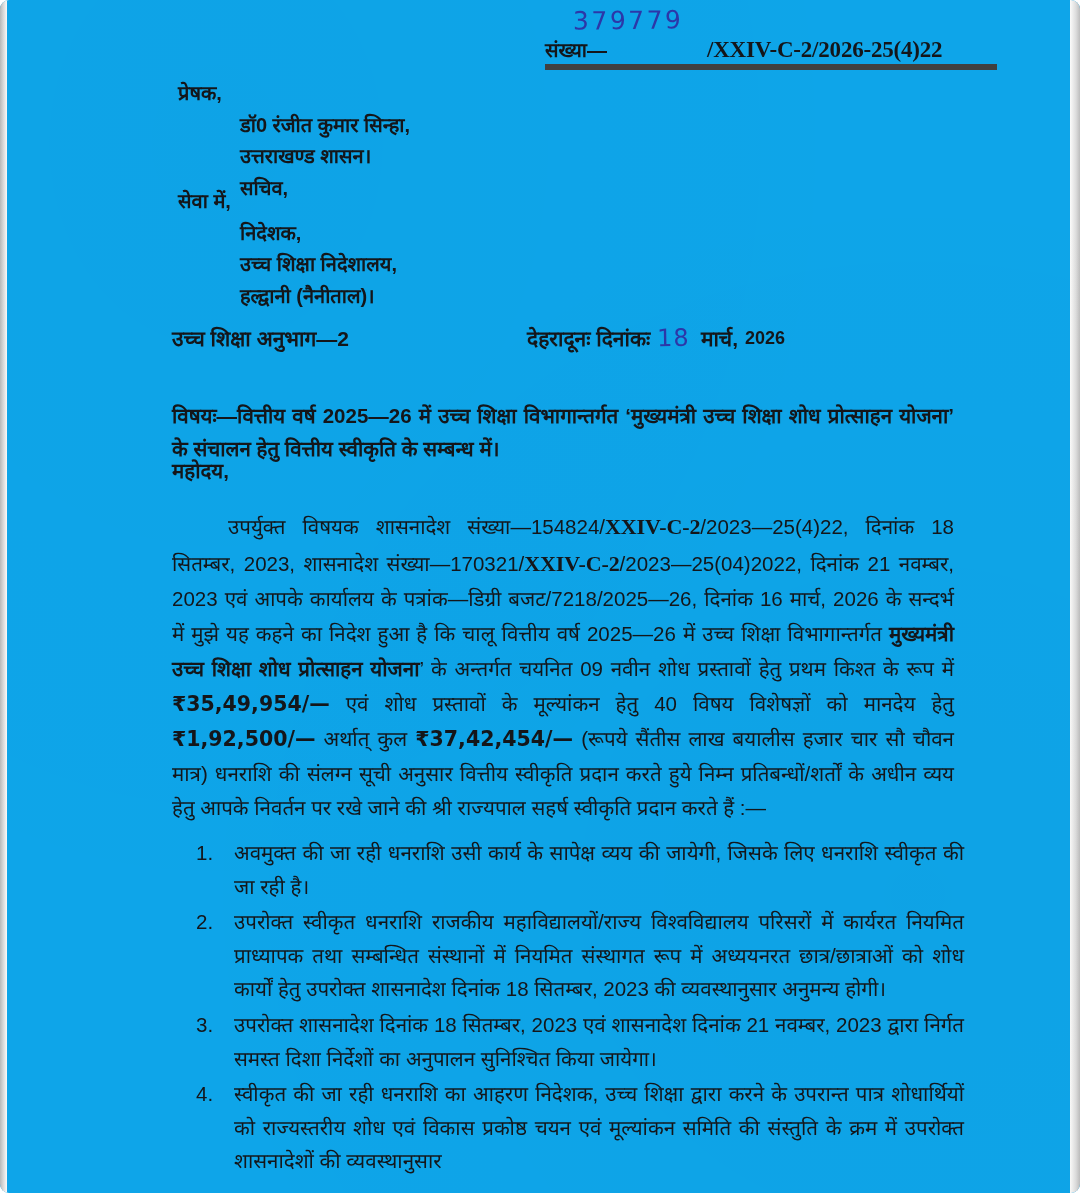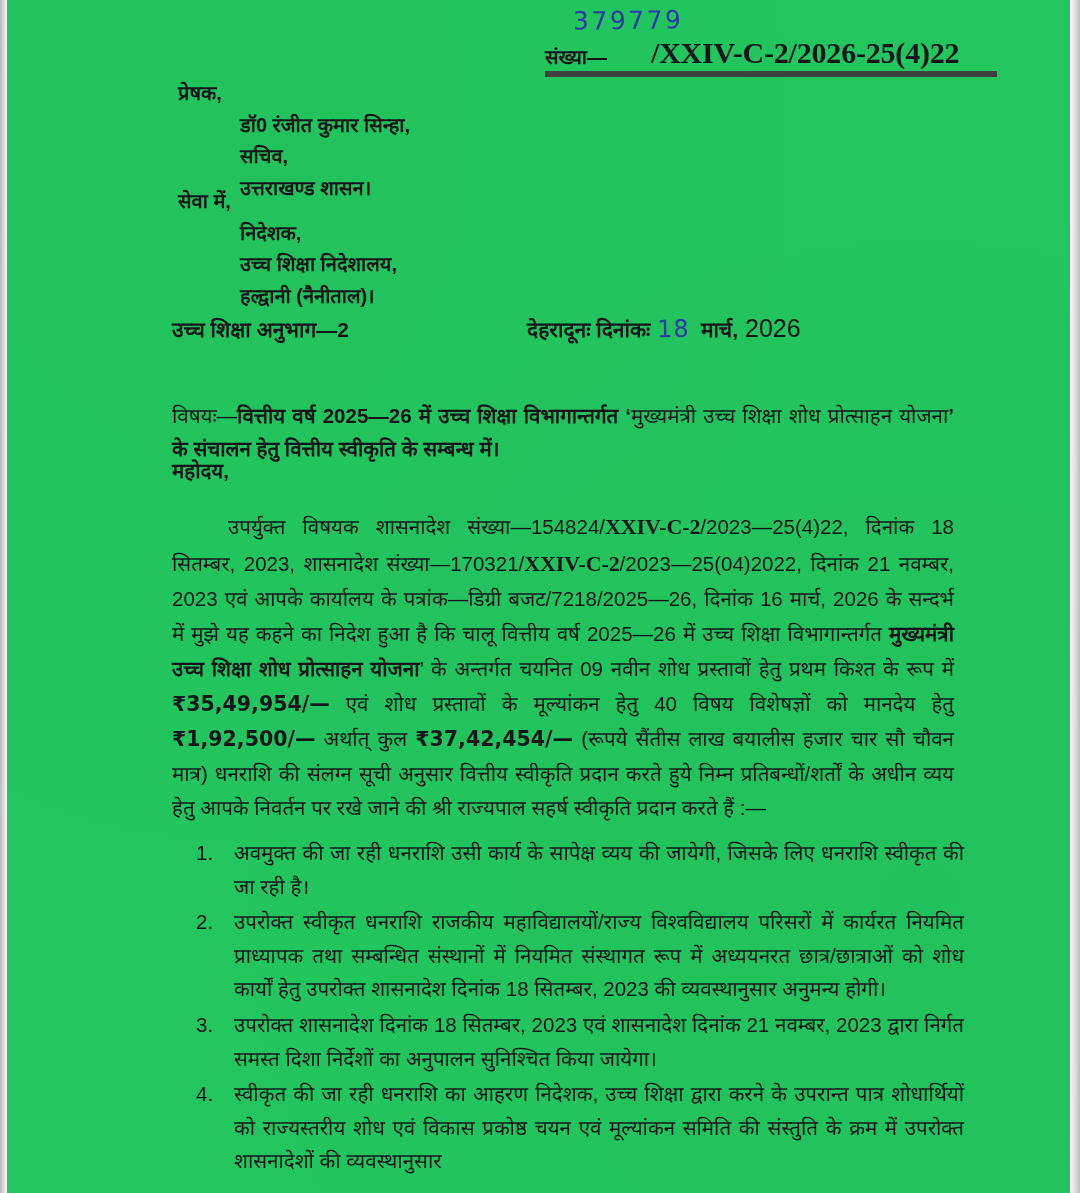--- a/index.html
+++ b/index.html
@@ -6,25 +6,26 @@
   html, body {
     margin: 0;
     padding: 0;
     background: #ffffff;
   }
 
   .page {
     position: relative;
     width: 1080px;
     height: 1193px;
-    background: #22c55e;
+    background: #0ea5e9;
     overflow: hidden;
     font-family: "Liberation Sans", "DejaVu Sans", sans-serif;
     color: #14161a;
     box-sizing: border-box;
+    border-radius: 9px;
   }
 
   
   .scan-edge-left {
     position: absolute;
     left: 0; top: 0;
     width: 7px; height: 100%;
     background: linear-gradient(to right, #b9b9b9 0%, #d8d8d8 45%, #fbfbfa 100%);
   }
   .scan-edge-right {
@@ -74,24 +75,24 @@
     width: 452px;
     padding-bottom: 1px;
   }
   .sankhya-label {
     font-size: 20px;
     font-weight: 600;
     white-space: nowrap;
   }
   .sankhya-ref {
     font-family: "Liberation Serif", "DejaVu Serif", serif;
-    font-size: 30px;
+    font-size: 23px;
     font-weight: 700;
     letter-spacing: -0.2px;
-    margin-left: 44px;
+    margin-left: 100px;
     white-space: nowrap;
   }
 
   
   .block-from {
     position: absolute;
     left: 178px;
     top: 78px;
     font-size: 20px;
     line-height: 1.58;
@@ -107,21 +108,21 @@
   .addr-body {
     margin-left: 62px;
     font-weight: 600;
   }
   .addr-body div { white-space: nowrap; }
 
   
   .section-date-row {
     position: absolute;
     left: 172px;
-    top: 314px;
+    top: 324px;
     width: 700px;
     display: flex;
     align-items: baseline;
     font-size: 21px;
     font-weight: 600;
   }
   .section-name { white-space: nowrap; }
   .date-group {
     margin-left: 178px;
     white-space: nowrap;
@@ -132,35 +133,35 @@
     font-family: "DejaVu Sans", sans-serif;
     color: #2c37a8;
     font-weight: 400;
     font-size: 24px;
     margin: 0 9px 0 7px;
     letter-spacing: 1px;
     transform: rotate(-1deg);
     display: inline-block;
   }
   .date-tail { margin-left: 2px; }
-  .yr-small { font-size: 25px; font-weight: 400; }
+  .yr-small { font-size: 18px; font-weight: 700; }
 
   
   .subject {
     position: absolute;
     left: 172px;
     top: 378px;
     width: 782px;
     font-size: 20.5px;
     line-height: 1.62;
     text-align: justify;
     text-justify: inter-word;
     font-weight: 600;
   }
-  .subject b { font-weight: 400; }
+  .subject b { font-weight: 700; }
 
   
   .salutation {
     position: absolute;
     left: 172px;
     top: 456px;
     font-size: 20.5px;
     font-weight: 600;
   }
   .body-para {
@@ -235,22 +236,22 @@
       <div class="sankhya-line">
         <span class="sankhya-label">संख्या—</span>
         <span class="sankhya-ref">/XXIV-C-2/2026-25(4)22</span>
       </div>
     </div>
 
     <div class="block-from">
       <div class="addr-head">प्रेषक,</div>
       <div class="addr-body">
         <div>डॉ0 रंजीत कुमार सिन्हा,</div>
+        <div>उत्तराखण्ड शासन।</div>
         <div>सचिव,</div>
-        <div>उत्तराखण्ड शासन।</div>
       </div>
     </div>
 
     <div class="block-to">
       <div class="addr-head">सेवा में,</div>
       <div class="addr-body">
         <div>निदेशक,</div>
         <div>उच्च शिक्षा निदेशालय,</div>
         <div>हल्द्वानी (नैनीताल)।</div>
       </div>

